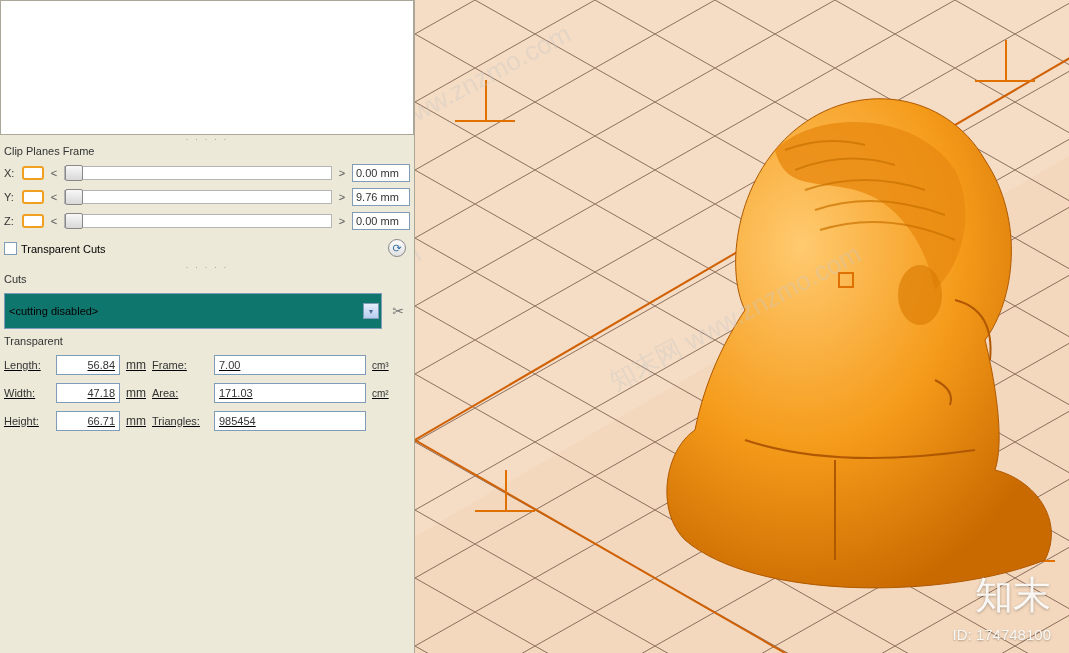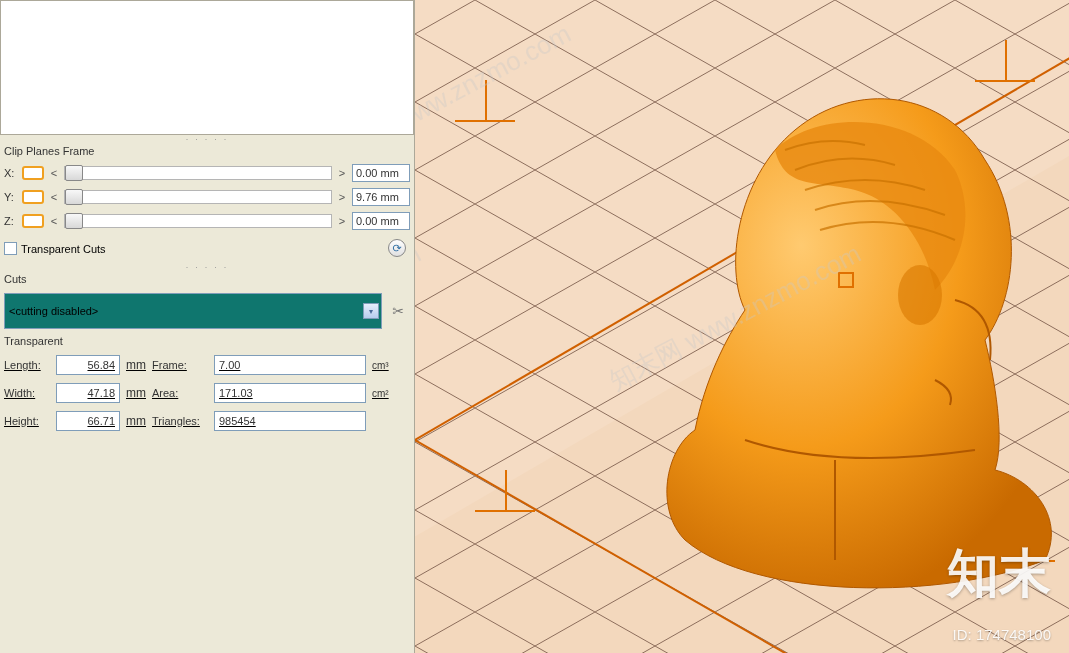--- a/index.html
+++ b/index.html
@@ -30,21 +30,21 @@
 .info-input { width: 64px; height: 20px; border: 1px solid #7f9db9; background: #fff; text-align: right; padding: 0 4px; color: #333; }
 .unit { width: 20px; color: #333; font-size: 12px; }
 .info-label2 { width: 56px; color: #333; }
 .info-input2 { width: 152px; height: 20px; border: 1px solid #7f9db9; background: #fff; text-align: left; padding: 8px 4px; color: #333; }
 .unit2 { width: 26px; color: #333; font-size: 10px; }
 .bottom-space { flex: 1; background: #ece9d8; position: relative; }
 .status-line { position: absolute; bottom: 2px; left: 0; right: 0; text-align: center; color: #333; font-size: 11px; }
 .viewport { flex: 1; position: relative; overflow: hidden; background: #f5dcc4; }
 svg.grid { position: absolute; inset: 0; width: 100%; height: 100%; }
 .bust { position: absolute; left: 180px; top: 40px; width: 480px; height: 560px; }
-.watermark-main { position: absolute; right: 18px; bottom: 44px; color: rgba(255,255,255,0.9); font-size: 52px; font-weight: 700; text-shadow: 0 1px 3px rgba(0,0,0,0.3); font-family: "Microsoft YaHei", sans-serif; }
+.watermark-main { position: absolute; right: 18px; bottom: 32px; color: rgba(255,255,255,0.9); font-size: 38px; font-weight: 400; text-shadow: 0 1px 3px rgba(0,0,0,0.3); font-family: "Microsoft YaHei", sans-serif; }
 .watermark-id { position: absolute; right: 18px; bottom: 10px; color: rgba(255,255,255,0.9); font-size: 15px; text-shadow: 0 1px 2px rgba(0,0,0,0.3); }
 .watermark-diag { position: absolute; color: rgba(200,200,200,0.35); font-size: 26px; font-family: "Microsoft YaHei", sans-serif; transform: rotate(-28deg); pointer-events: none; }
 .axis-marker { position: absolute; width: 60px; height: 60px; }
 .axis-marker .v { position: absolute; left: 30px; top: 0; width: 2px; height: 42px; background: #e07000; }
 .axis-marker .h { position: absolute; left: 0; top: 40px; width: 60px; height: 2px; background: #e07000; }
 .center-sq { position: absolute; left: 423px; top: 272px; width: 16px; height: 16px; border: 2px solid #e07000; }
 </style>
 </head>
 <body>
 

